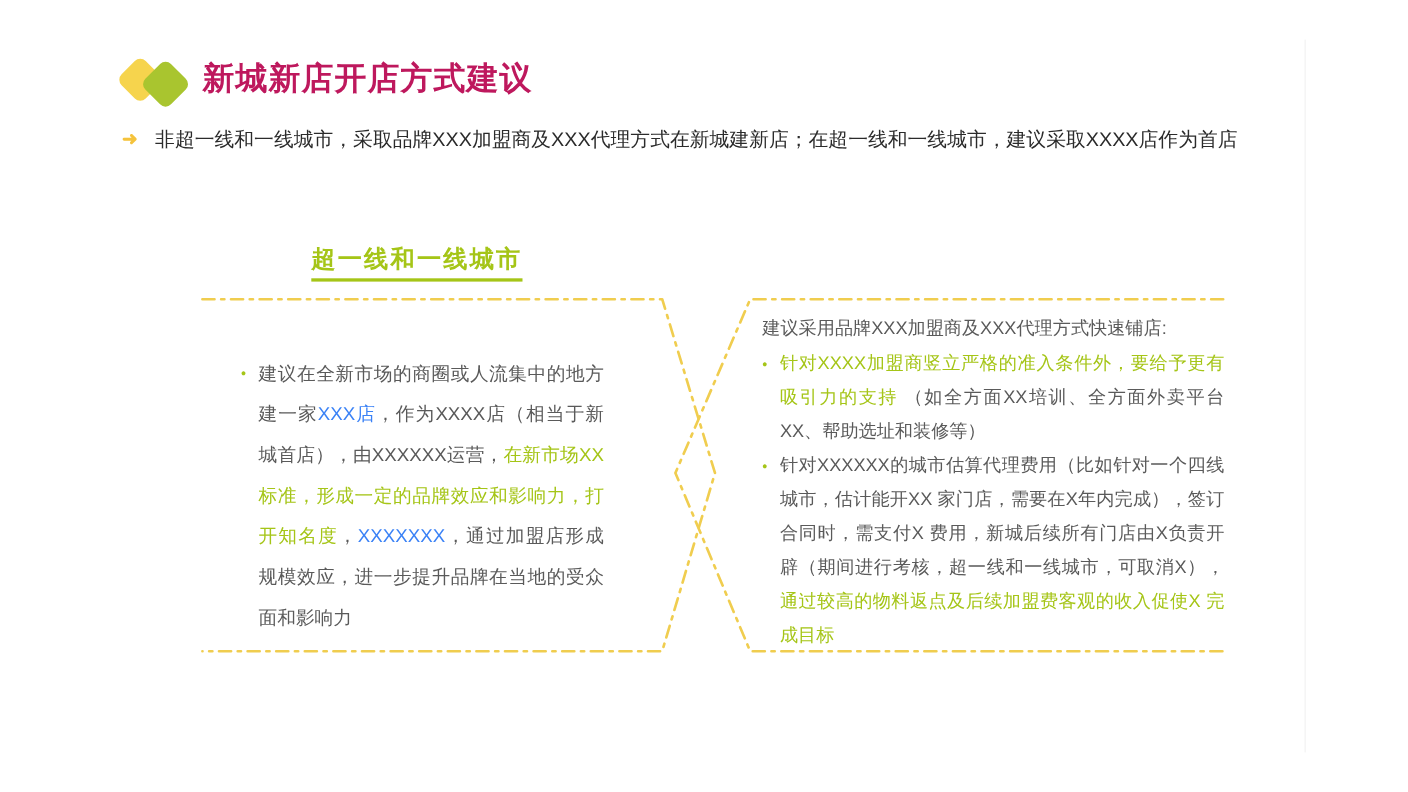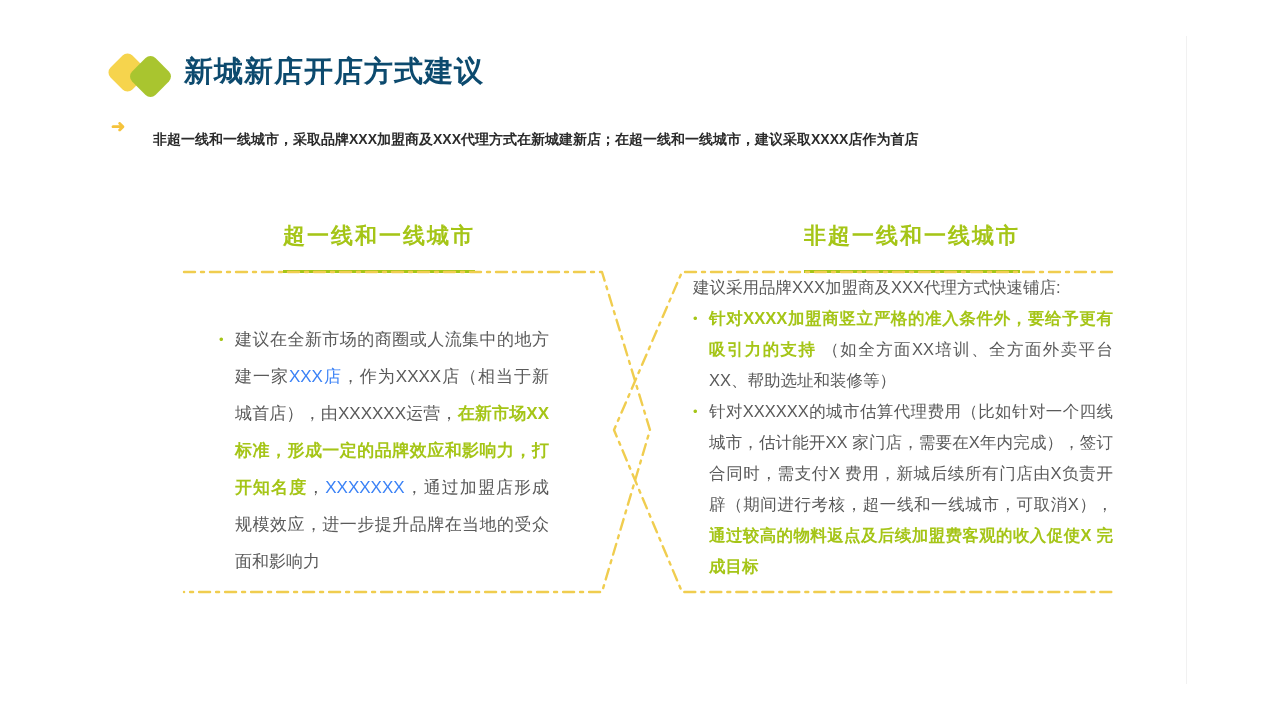--- a/index.html
+++ b/index.html
@@ -11,84 +11,83 @@
   .slide{position:absolute;inset:0;background:#ffffff;}
   .slide-edge{position:absolute;left:1186px;top:36px;width:1px;height:648px;background:#f1f1f1;}
 
   
   .diamond-marker{position:absolute;left:108px;top:50px;width:66px;height:48px;}
   .diamond{position:absolute;border-radius:7px;}
   .diamond.yellow{left:4px;top:7px;width:31px;height:31px;background:#f6d44d;transform:rotate(45deg);}
   .diamond.green{left:26px;top:10px;width:33px;height:33px;background:#a9c52f;transform:rotate(45deg);}
   .page-title{
     position:absolute;left:184px;top:52px;margin:0;
-    font-size:29px;font-weight:bold;color:#0c4a6e;letter-spacing:1px;
+    font-size:29px;font-weight:bold;color:#be185d;letter-spacing:1px;
   }
 
   
   .intro-arrow{
     position:absolute;left:111px;top:117px;
     color:#f5c33c;font-size:17px;font-weight:bold;line-height:20px;
   }
   .intro-text{
-    position:absolute;left:141px;top:109px;width:1020px;margin:12px;
-    font-size:14px;font-weight:bold;color:#2b2b2b;line-height:37px;
+    position:absolute;left:141px;top:109px;width:1020px;margin:0;
+    font-size:18px;font-weight:normal;color:#2b2b2b;line-height:37px;
     text-align:justify;
   }
 
   
   .col-header{
     position:absolute;top:221px;margin:0;
     font-size:22px;font-weight:bold;color:#a5c517;letter-spacing:2px;
-    border-bottom:3px solid #a5c517;padding-bottom:19px;font-family:Liberation Serif, serif;
+    border-bottom:3px solid #a5c517;padding-bottom:2px;font-family:Liberation Serif, serif;
   }
   .col-header.left{left:283px;}
   .col-header.right{left:804px;}
 
   
   .panel-borders{position:absolute;left:0;top:0;width:1280px;height:720px;}
   .panel-borders path{
     fill:none;stroke:#f0cd4f;stroke-width:2.4;
     stroke-dasharray:11 6 3 6;stroke-linecap:round;stroke-linejoin:round;
   }
 
   
   .panel-body{position:absolute;color:#5a5a5a;}
   .panel-body p{margin:0;text-align:justify;}
   .left-panel{left:219px;top:321px;width:330px;font-size:17px;line-height:37px;}
-  .right-panel{left:693px;top:272px;width:420px;font-size:16.5px;line-height:31px;}
+  .right-panel{left:693px;top:284px;width:420px;font-size:16.5px;line-height:31px;}
   .lead-line{color:#5a5a5a;}
   .bullet-item{display:flex;align-items:flex-start;}
   .bullet-item .dot{
     flex:0 0 16px;color:#a5c517;font-size:13px;line-height:inherit;
   }
   .bullet-item .bullet-text{flex:1;}
 
   .seg-gray{color:#5a5a5a;}
   .seg-green{color:#3b82f6;}
-  .seg-green-bold{color:#a5c517;font-weight:bold;}
+  .seg-green-bold{color:#a5c517;font-weight:normal;}
 </style>
 </head>
 <body>
 
 <div class="slide">
 
   <div class="slide-edge"></div>
 
   <div class="diamond-marker">
     <span class="diamond yellow"></span>
     <span class="diamond green"></span>
   </div>
   <h1 class="page-title">新城新店开店方式建议</h1>
 
   <span class="intro-arrow">➜</span>
   <p class="intro-text">非超一线和一线城市，采取品牌XXX加盟商及XXX代理方式在新城建新店；在超一线和一线城市，建议采取XXXX店作为首店</p>
 
   <h2 class="col-header left">超一线和一线城市</h2>
-  <h2 class="col-header right">非超一线和一线城市</h2>
 
   <svg class="panel-borders" viewBox="0 0 1280 720" xmlns="http://www.w3.org/2000/svg">
     <path d="M184 272 L602 272 L650 430 L602 592 L184 592"></path>
     <path d="M1112 272 L682 272 L614 430 L682 592 L1112 592"></path>
   </svg>
 
   <div class="panel-body left-panel">
     <div class="bullet-item">
       <span class="dot">•</span>
       <p class="bullet-text"><span class="seg-gray">建议在全新市场的商圈或人流集中的地方建一家</span><span class="seg-green">XXX店</span><span class="seg-gray">，作为XXXX店（相当于新城首店），由XXXXXX运营，</span><span class="seg-green-bold">在新市场XX标准，形成一定的品牌效应和影响力，打开知名度</span><span class="seg-gray">，</span><span class="seg-green">XXXXXXX</span><span class="seg-gray">，通过加盟店形成规模效应，进一步提升品牌在当地的受众面和影响力</span></p>

